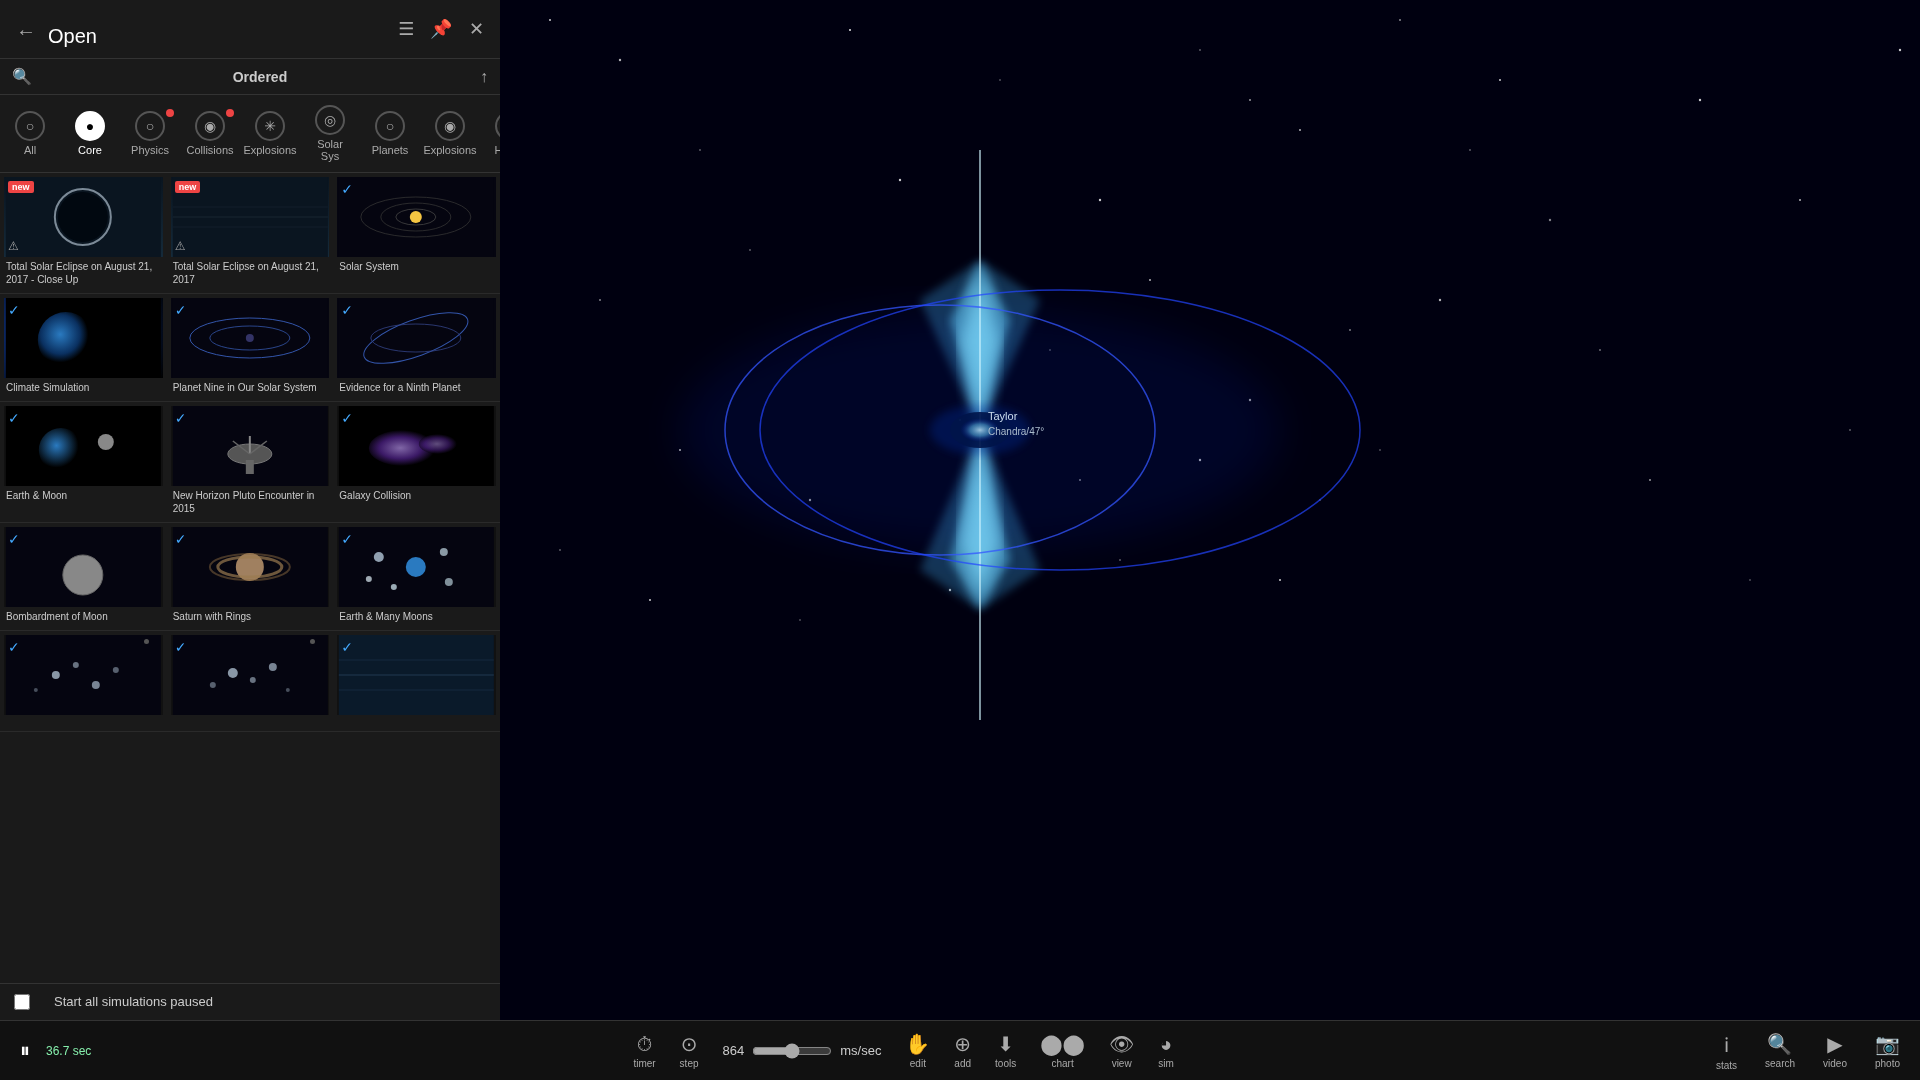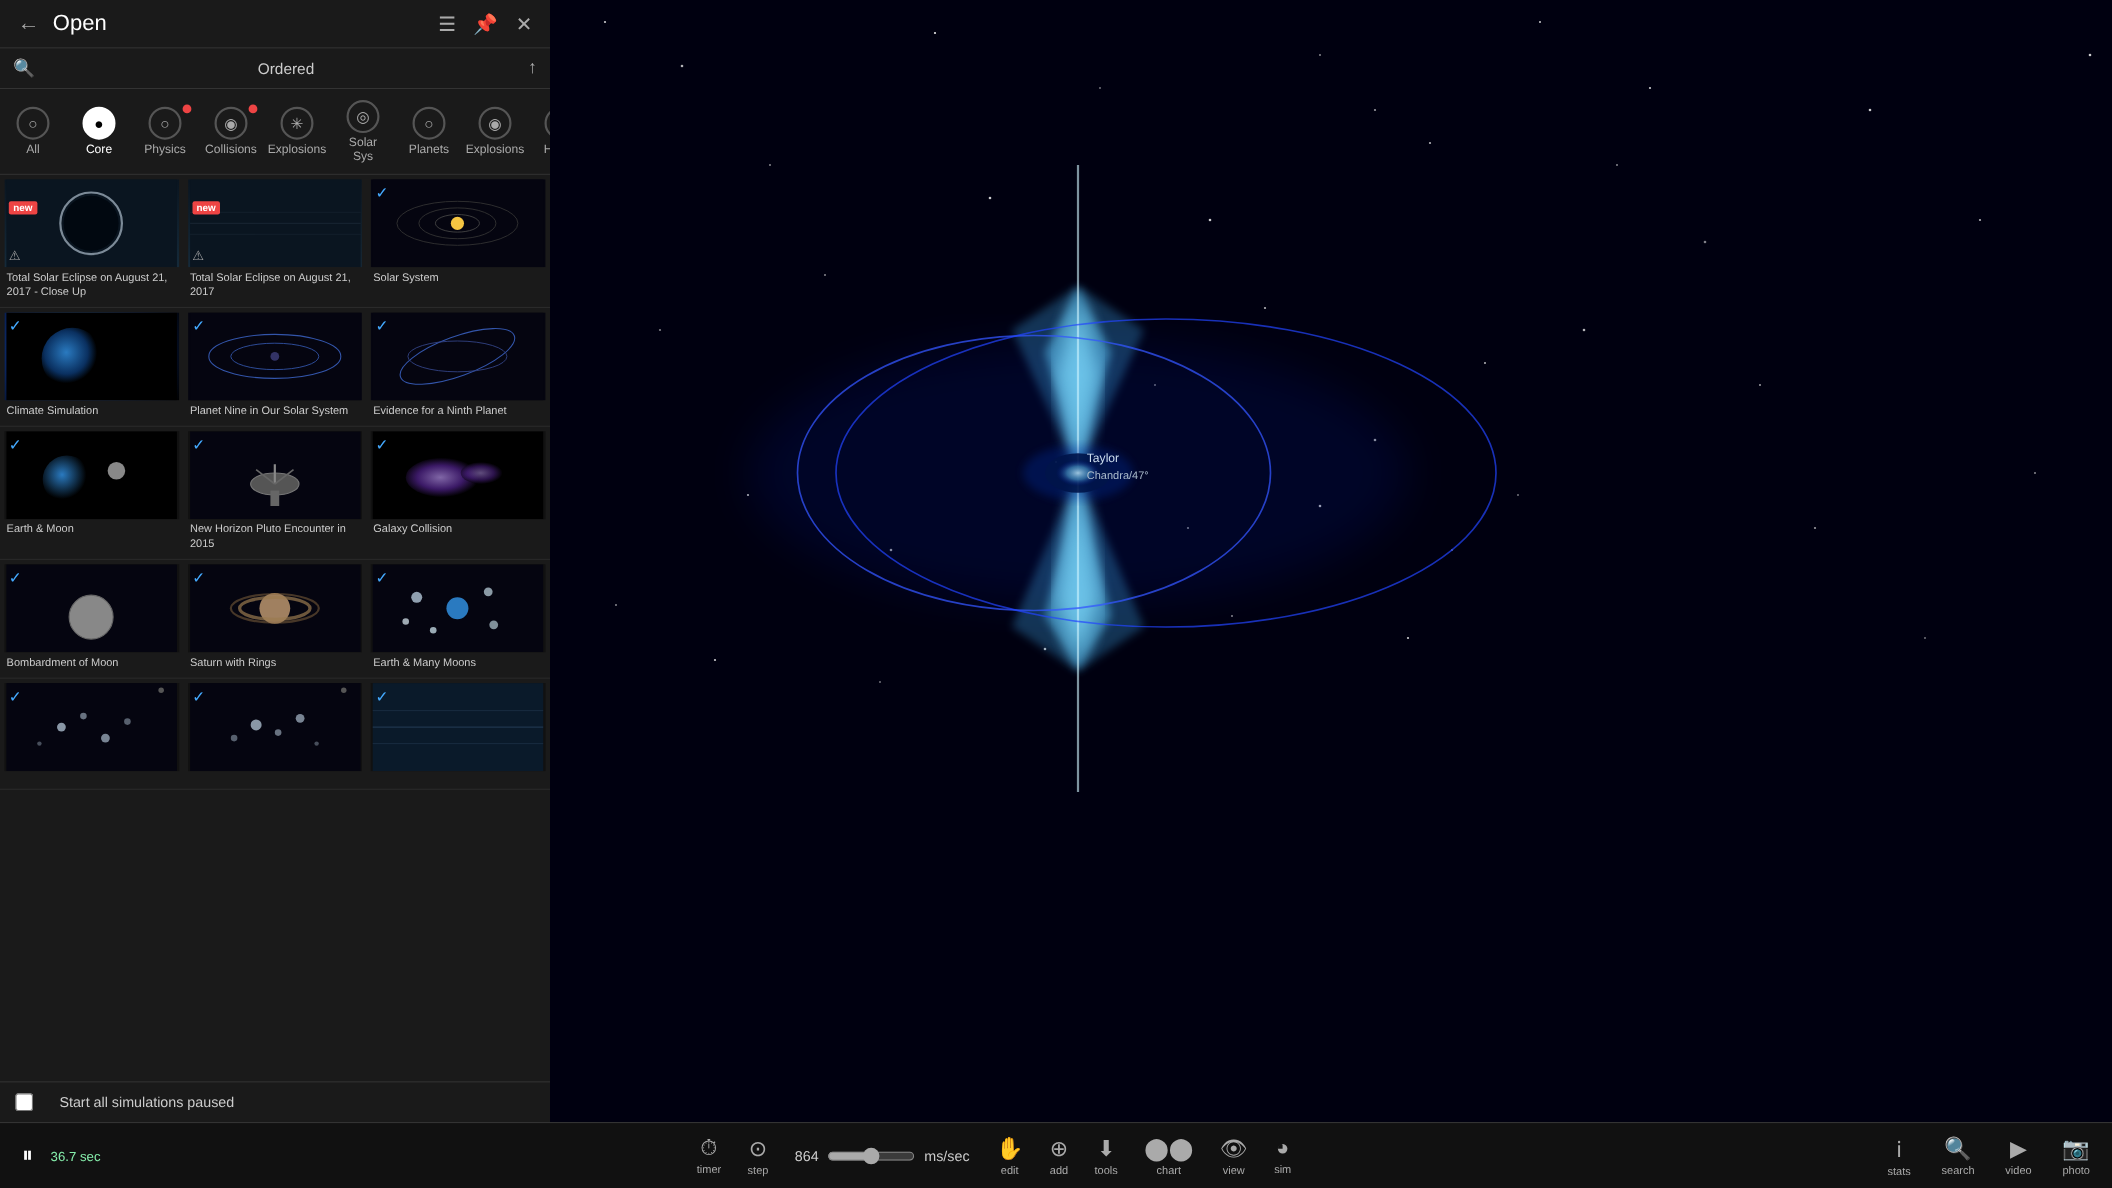--- a/index.html
+++ b/index.html
@@ -42,20 +42,21 @@
     .sidebar-header .back-btn {
       font-size: 20px;
       color: #aaa;
       cursor: pointer;
       margin-right: 12px;
     }
     .sidebar-header .title {
       font-size: 20px;
       color: #fff;
       flex: 1;
+      margin-top: 15px;
     }
     .sidebar-header .header-icons {
       display: flex;
       gap: 16px;
       color: #aaa;
       font-size: 18px;
     }
     .sidebar-header .header-icons span {
       cursor: pointer;
     }
@@ -70,20 +71,21 @@
     .search-bar .search-icon {
       color: #aaa;
       margin-right: 8px;
       font-size: 16px;
     }
     .search-bar .ordered-label {
       flex: 1;
       text-align: center;
       color: #ccc;
       font-size: 14px;
+      font-weight: bold;
     }
     .search-bar .up-arrow {
       color: #aaa;
       font-size: 16px;
       cursor: pointer;
     }
 
     
     .category-tabs {
       display: flex;
@@ -169,21 +171,21 @@
       overflow: hidden;
     }
     .sim-card .sim-title {
       font-size: 10px;
       color: #ccc;
       padding: 3px 2px;
       line-height: 1.3;
     }
     .new-badge {
       position: absolute;
-      top: 20px;
+      top: 4px;
       left: 4px;
       background: #e44;
       color: #fff;
       font-size: 9px;
       padding: 1px 4px;
       border-radius: 2px;
       font-weight: bold;
       z-index: 2;
     }
     .check-mark {

